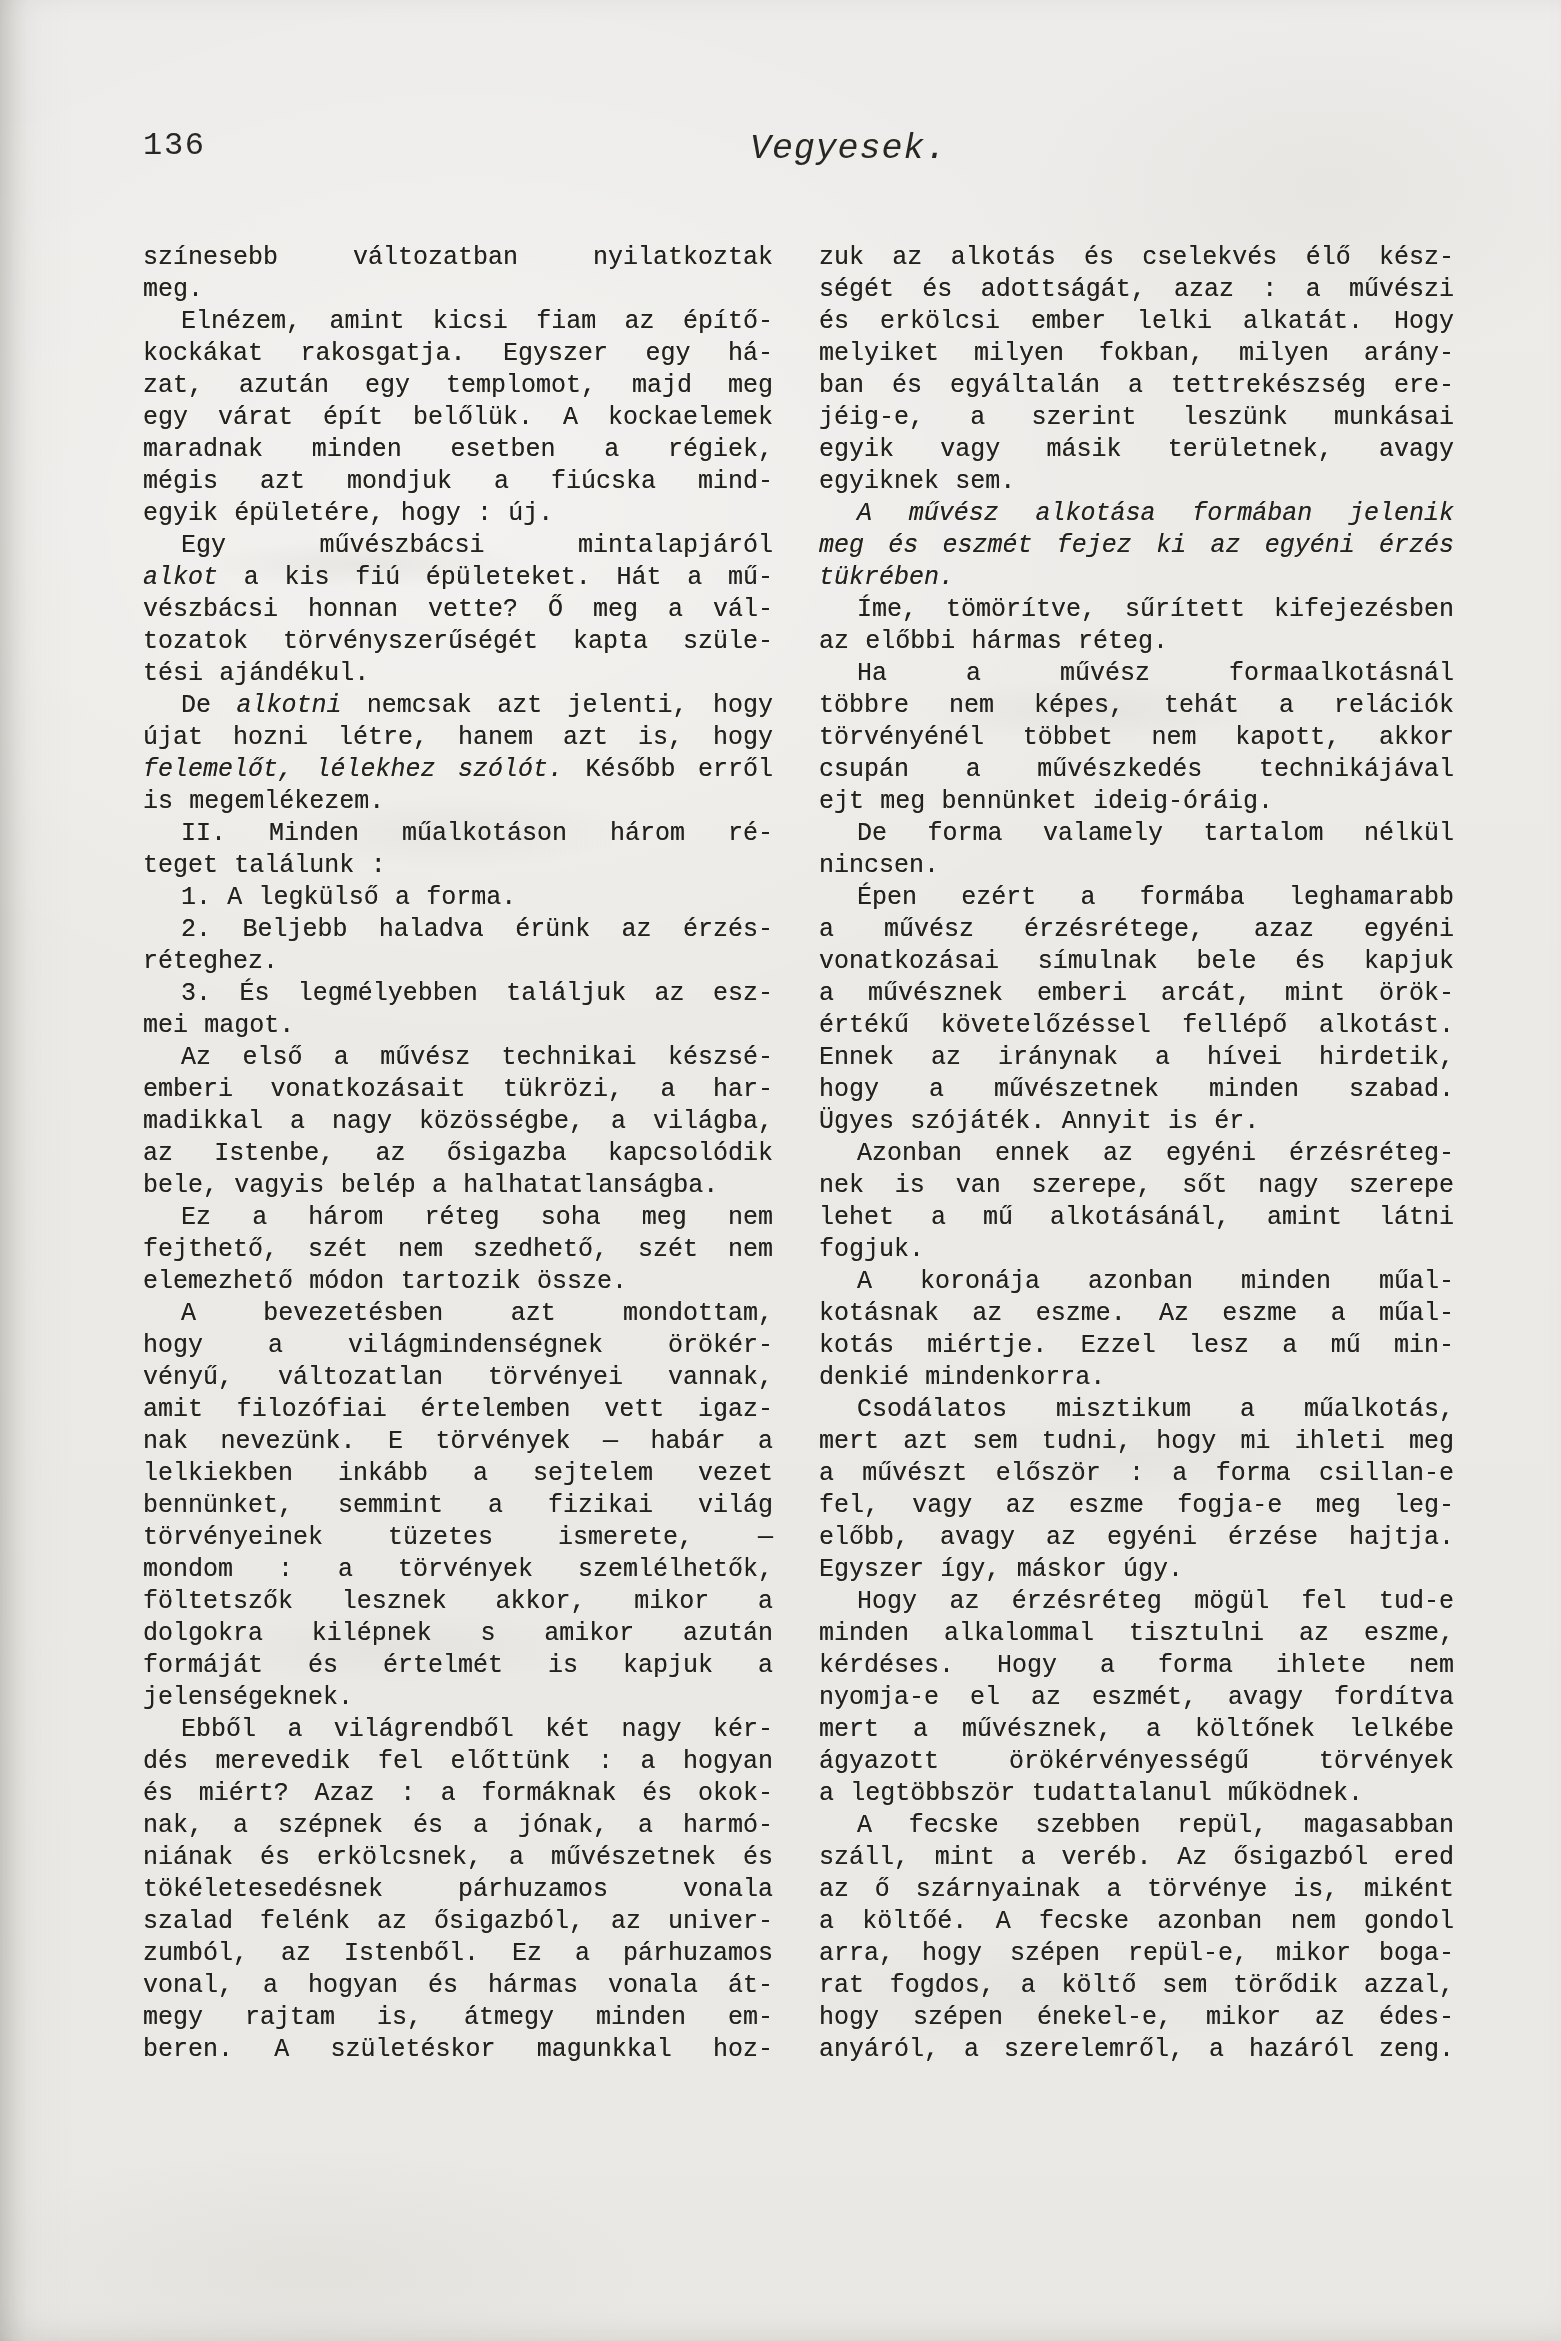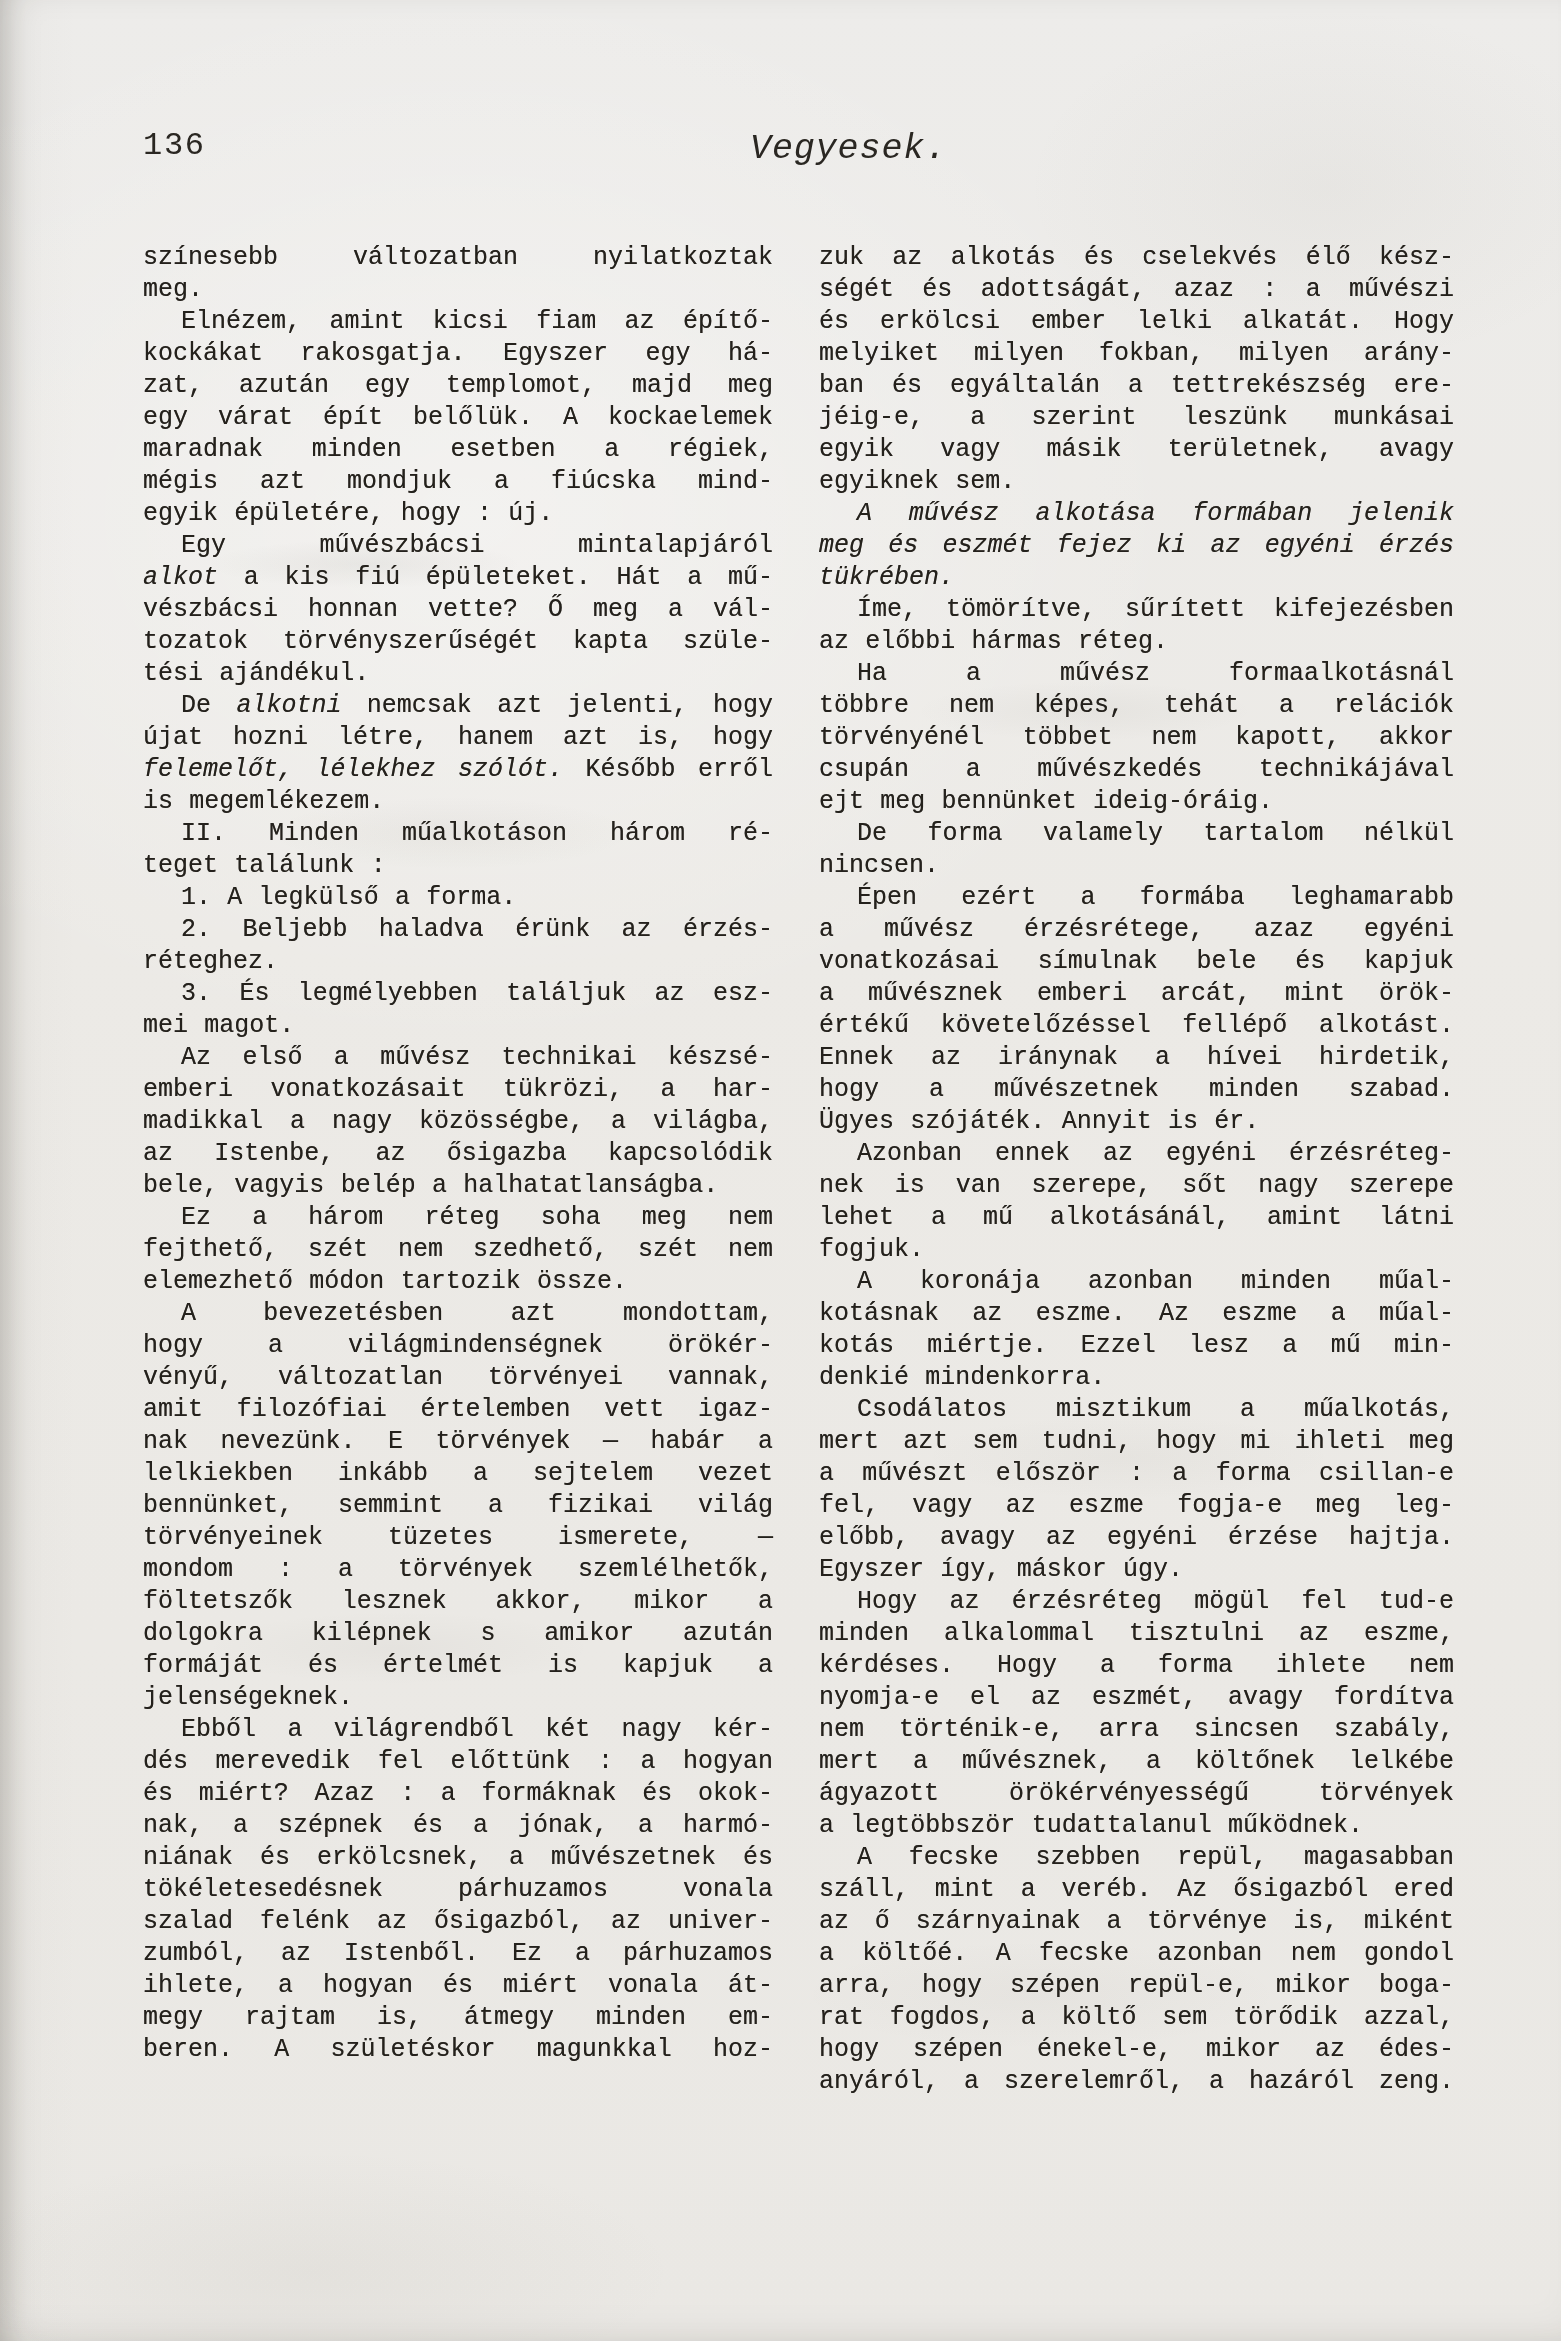--- a/index.html
+++ b/index.html
@@ -155,21 +155,21 @@
         </div>
         <div class="para">
           <div class="line indent"><span>Ebből a világrendből két nagy kér-</span></div>
           <div class="line"><span>dés merevedik fel előttünk : a hogyan</span></div>
           <div class="line"><span>és miért? Azaz : a formáknak és okok-</span></div>
           <div class="line"><span>nak, a szépnek és a jónak, a harmó-</span></div>
           <div class="line"><span>niának és erkölcsnek, a művészetnek és</span></div>
           <div class="line"><span>tökéletesedésnek párhuzamos vonala</span></div>
           <div class="line"><span>szalad felénk az ősigazból, az univer-</span></div>
           <div class="line"><span>zumból, az Istenből. Ez a párhuzamos</span></div>
-          <div class="line"><span>ihlete, a hogyan és miért vonala át-</span></div>
+          <div class="line"><span>vonal, a hogyan és hármas vonala át-</span></div>
           <div class="line"><span>megy rajtam is, átmegy minden em-</span></div>
           <div class="line"><span>beren. A születéskor magunkkal hoz-</span></div>
         </div>
       </div>
     <div class="col col-right" id="col-right">
         <div class="para">
           <div class="line"><span>zuk az alkotás és cselekvés élő kész-</span></div>
           <div class="line"><span>ségét és adottságát, azaz : a művészi</span></div>
           <div class="line"><span>és erkölcsi ember lelki alkatát. Hogy</span></div>
           <div class="line"><span>melyiket milyen fokban, milyen arány-</span></div>
@@ -226,21 +226,20 @@
           <div class="line"><span>a művészt először : a forma csillan-e</span></div>
           <div class="line"><span>fel, vagy az eszme fogja-e meg leg-</span></div>
           <div class="line"><span>előbb, avagy az egyéni érzése hajtja.</span></div>
           <div class="line last"><span>Egyszer így, máskor úgy.</span></div>
         </div>
         <div class="para">
           <div class="line indent"><span>Hogy az érzésréteg mögül fel tud-e</span></div>
           <div class="line"><span>minden alkalommal tisztulni az eszme,</span></div>
           <div class="line"><span>kérdéses. Hogy a forma ihlete nem</span></div>
           <div class="line"><span>nyomja-e el az eszmét, avagy fordítva</span></div>
-          <div class="line"><span>nem történik-e, arra sincsen szabály,</span></div>
           <div class="line"><span>mert a művésznek, a költőnek lelkébe</span></div>
           <div class="line"><span>ágyazott örökérvényességű törvények</span></div>
           <div class="line last"><span>a legtöbbször tudattalanul működnek.</span></div>
         </div>
         <div class="para">
           <div class="line indent"><span>A fecske szebben repül, magasabban</span></div>
           <div class="line"><span>száll, mint a veréb. Az ősigazból ered</span></div>
           <div class="line"><span>az ő szárnyainak a törvénye is, miként</span></div>
           <div class="line"><span>a költőé. A fecske azonban nem gondol</span></div>
           <div class="line"><span>arra, hogy szépen repül-e, mikor boga-</span></div>

